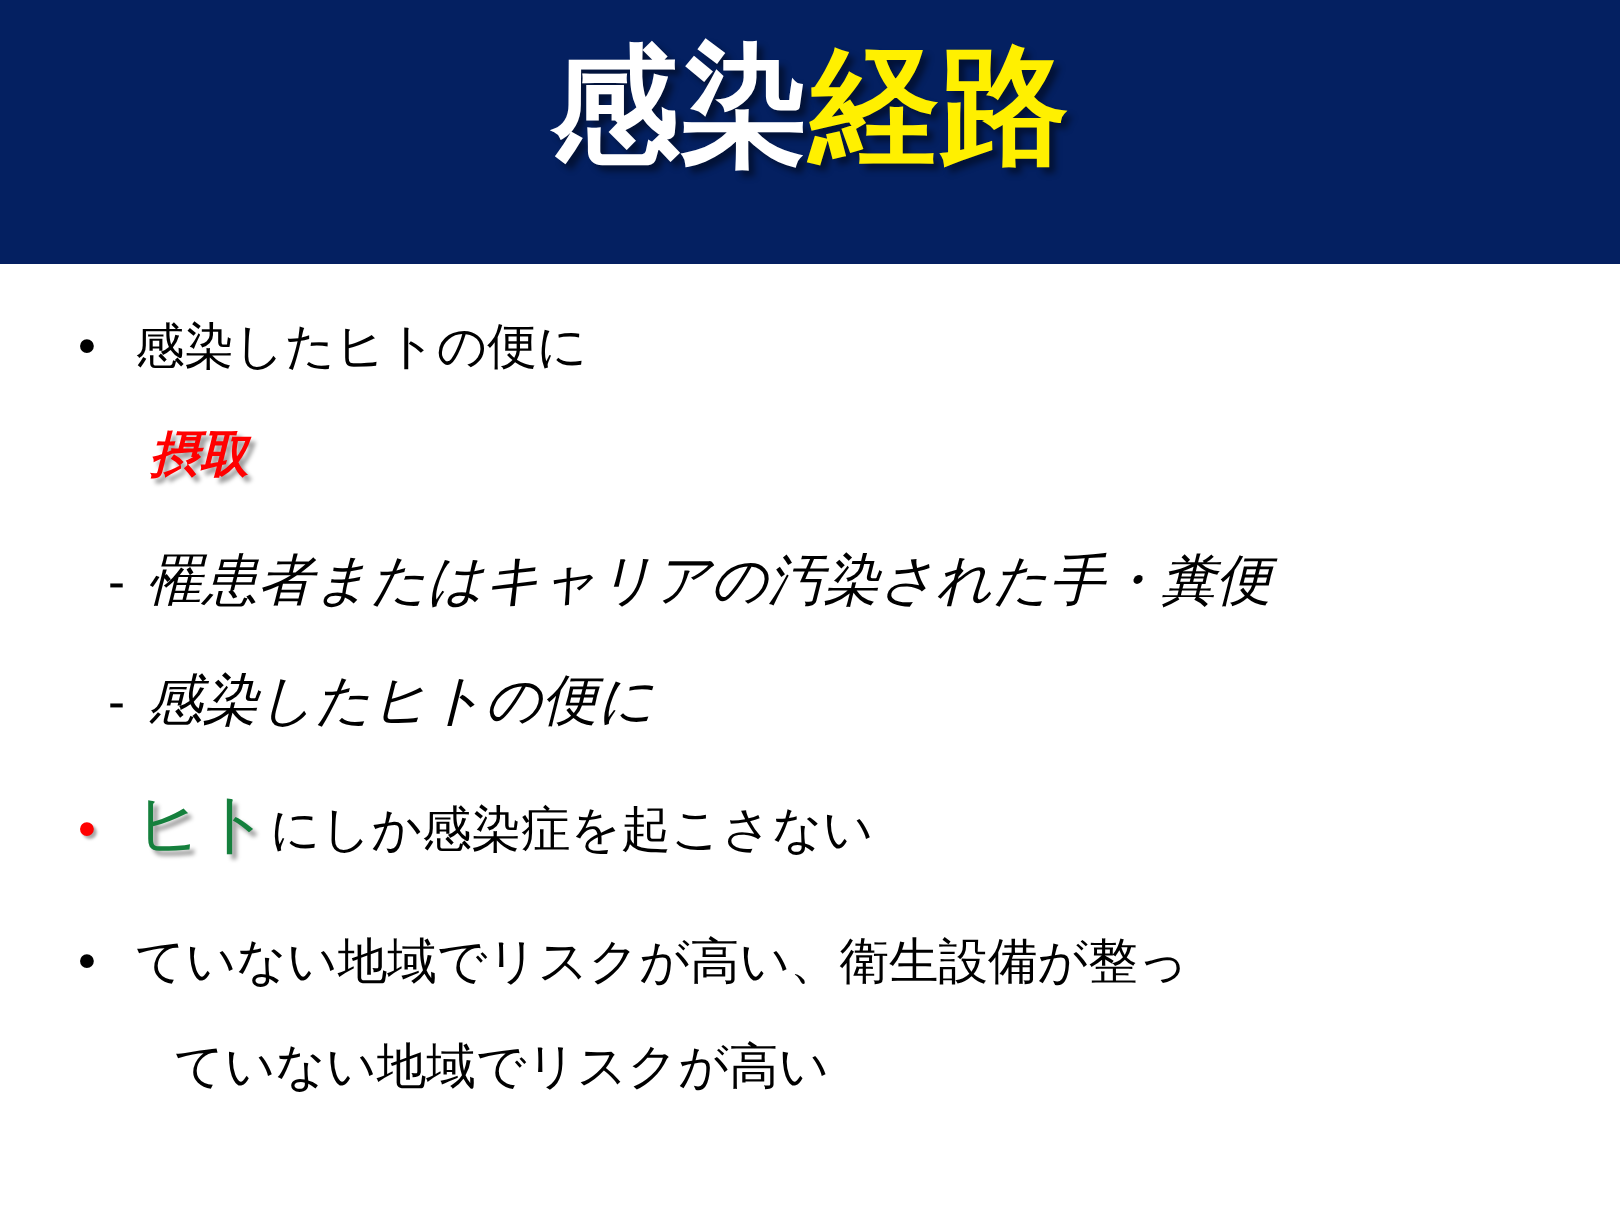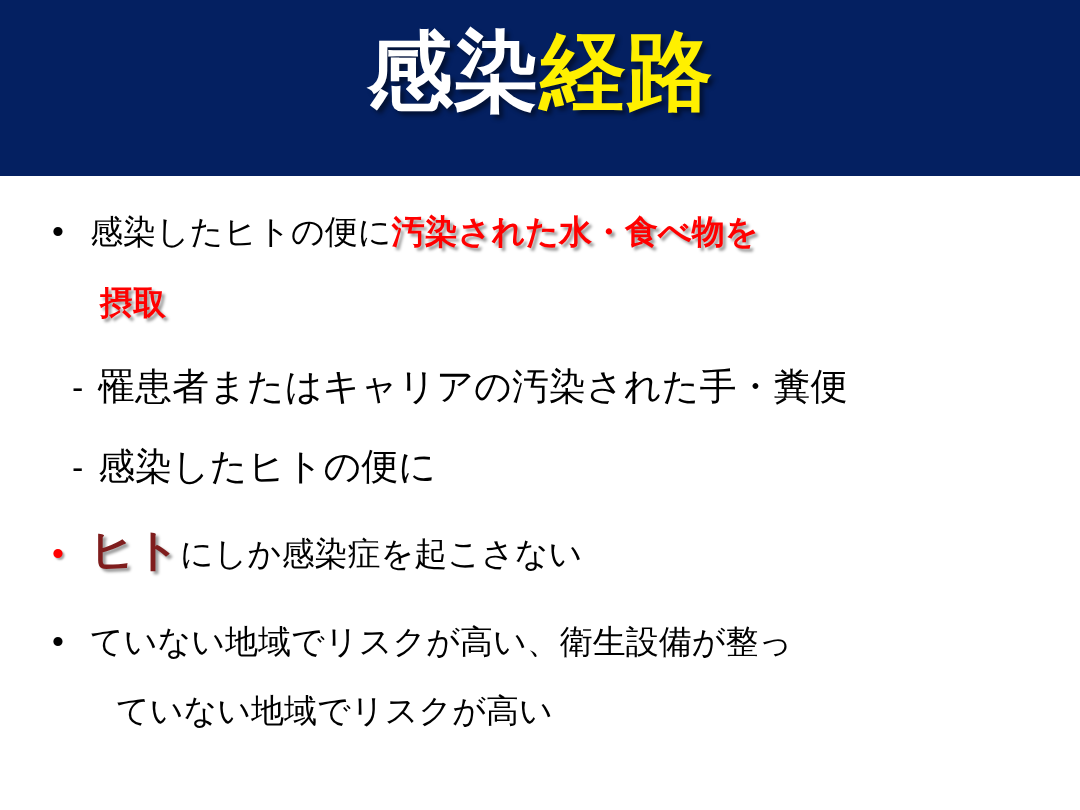--- a/index.html
+++ b/index.html
@@ -86,37 +86,37 @@
     line-height: 1;
     color: #000000;
   }
 
   .txt {
     font-size: 33px;
     line-height: 1;
     color: #000000;
     font-weight: normal;
   }
-  .txt.lvl2 { font-size: 37px; }
+  .txt.lvl2 { font-size: 37px; font-style: italic; }
 
   .hl {
     color: #ff0000;
     font-weight: bold;
     text-shadow: 3px 3px 3px rgba(0,0,0,0.4);
   }
   .hl-big {
-    color: #7f1d1d;
-    font-weight: bold;
+    color: #15803d;
+    font-weight: normal;
     font-size: 44px;
     text-shadow: 3px 3px 3px rgba(0,0,0,0.4);
   }
 
   
   #line-b1a { left: 52px; top: 38px; }
-  #line-b1b { left: 100px; top: 110px; }
+  #line-b1b { left: 100px; top: 110px; font-style: italic; }
   #line-s1  { left: 72px; top: 192px; }
   #line-s2  { left: 72px; top: 272px; }
   #line-b2  { left: 52px; top: 352px; }
   #line-b3a { left: 52px; top: 448px; }
   #line-b3b { left: 116px; top: 518px; }
 </style>
 </head>
 <body>
 
 <div class="slide">
@@ -125,21 +125,20 @@
     <div class="title-text">
       <span class="title-part-white">感染</span><span class="title-part-yellow">経路</span>
     </div>
   </div>
 
   <div class="body-area">
 
     <div class="line" id="line-b1a">
       <span class="marker bullet-dot">•</span>
       <span class="txt">感染したヒトの便に</span>
-        <span class="txt hl">汚染された水・食べ物を</span>
     </div>
 
     <div class="line" id="line-b1b">
       <span class="txt hl">摂取</span>
     </div>
 
     <div class="line" id="line-s1">
       <span class="marker bullet-dash">-</span>
       <span class="txt lvl2">罹患者またはキャリアの汚染された手・糞便</span>
     </div>

